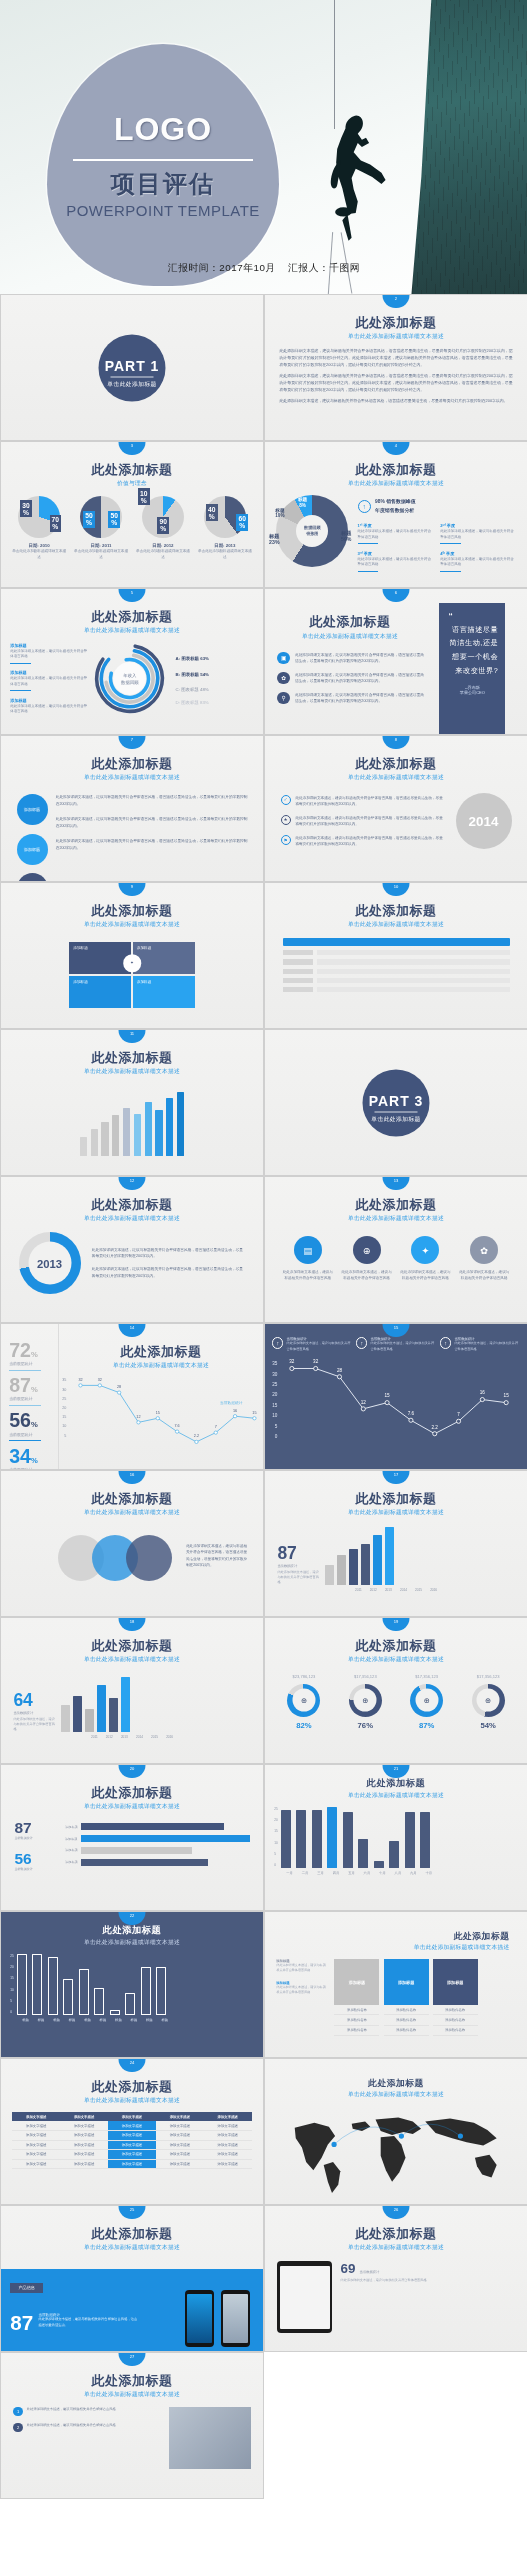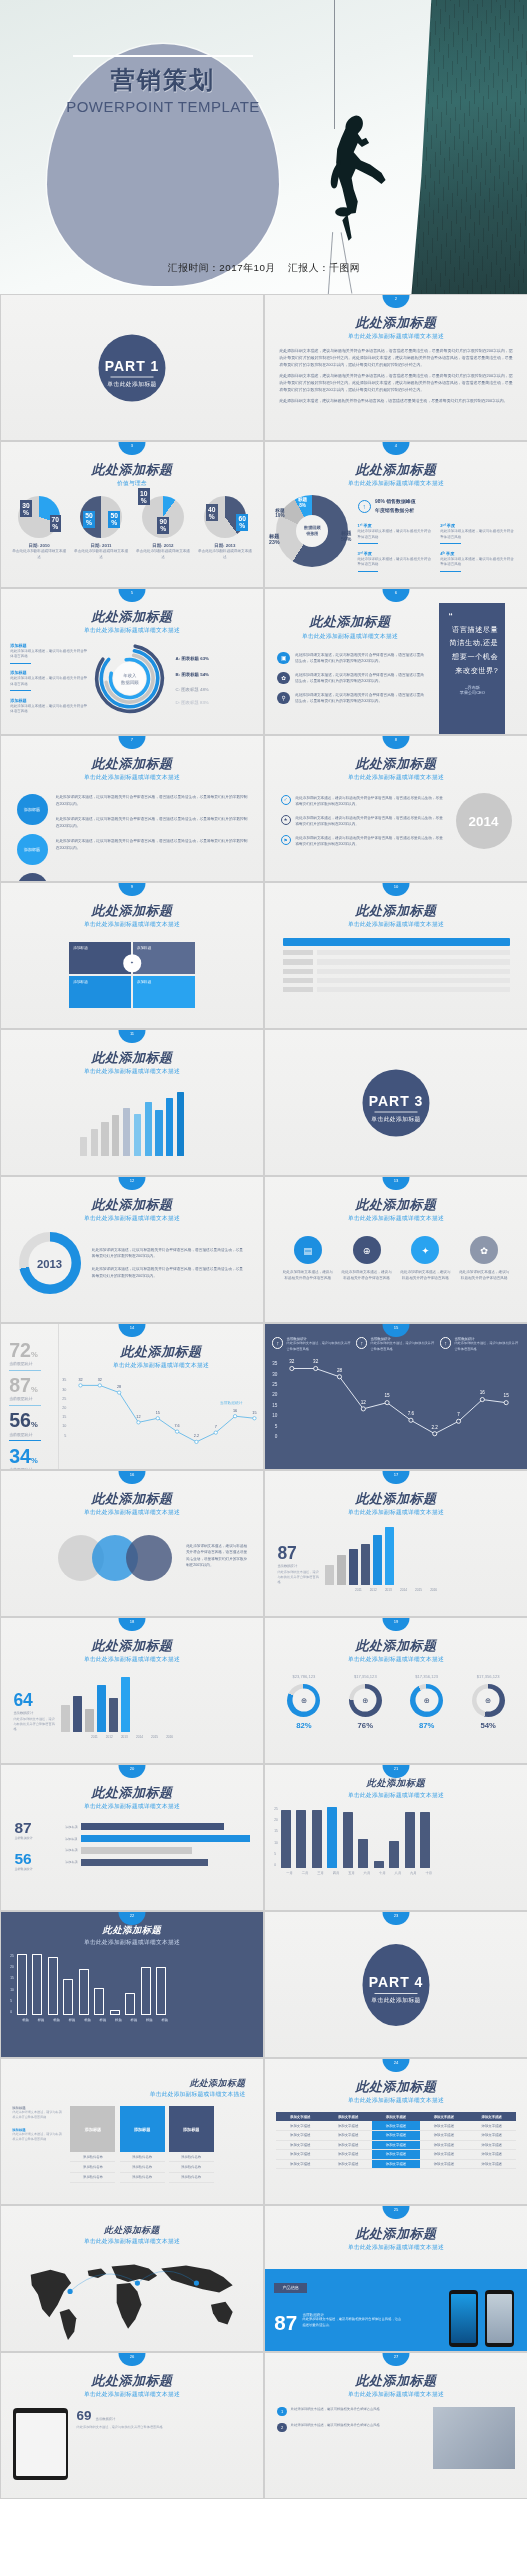--- a/index.html
+++ b/index.html
@@ -64,21 +64,21 @@
     position:relative;width:264px;height:147px;overflow:hidden;
     background:#f1f1f0;border:0.5px solid #cfcfcf;
     background-image:linear-gradient(#f3f3f2,#ededec);
   }
   .slide.dark{background:#4a5a7d;background-image:none;}
   .pgdot{
     position:absolute;left:50%;transform:translateX(-50%);top:-0.5px;
     width:27px;height:13.4px;background:#1d8fe0;border-radius:0 0 13.4px 13.4px;
     color:#fff;font-size:4.1px;text-align:center;line-height:8.8px;z-index:6;
   }
-  .s-title{font-size:13px;font-weight:bold;color:#3c4d70;text-align:center;letter-spacing:0.5px;font-style:italic;}
+  .s-title{font-size:13px;font-weight:bold;color:#3c4d70;text-align:center;letter-spacing:0.5px;}
   .s-title.lt{color:#ffffff;}
   .s-sub{font-size:5.7px;color:#2f9be4;text-align:center;margin-top:1.5px;letter-spacing:0.3px;}
   .s-sub.lt{color:#cfdcf2;}
   .head{padding-top:18.5px;}
   .body{padding:7.2px 14.4px 0;}
 
   
   .toc-wrap{position:relative;height:100%;padding-top:17.5px;}
   .toc-row{position:relative;height:20.6px;margin:0 0 5.2px 0;}
   .toc-bar{
@@ -174,22 +174,23 @@
       <g fill="#0d1f22">
         <path d="M96 10 C104 6 114 12 114 24 C114 34 108 40 104 44 L112 56 L120 52 L126 62 L112 70 L104 62 L96 80 L110 96 L128 104 L150 120 L158 134 L150 142 L132 128 L112 118 L100 112 L92 130 L96 152 L104 176 L100 198 L86 200 L80 176 L74 150 L66 126 L62 100 L64 74 L72 52 L80 34 C80 22 86 14 96 10 Z"></path>
         <path d="M70 96 C60 104 54 118 52 132 C50 144 54 152 60 150 C66 148 64 136 68 126 Z"></path>
         <ellipse cx="76" cy="196" rx="16" ry="9"></ellipse>
         <path d="M84 200 L92 246 L86 252 L74 212 Z"></path>
       </g>
     </svg>
   </div>
   <div class="cover-oval"></div>
   <div class="cover-inner">
+    <div class="cover-logo">LOGO</div>
     <div class="cover-rule"></div>
-    <div class="cover-cn">营销策划</div>
+    <div class="cover-cn">项目评估</div>
     <div class="cover-en">POWERPOINT TEMPLATE</div>
   </div>
   <div class="cover-meta">
     <span>汇报时间：2017年10月</span>
     <span>汇报人：千图网</span>
   </div>
 </section>
 
 <div class="grid">
 
@@ -904,28 +905,20 @@
       <span class="axis-lbl" style="width:9.8px;color:#dbe4f4;">标题</span>
       <span class="axis-lbl" style="width:9.8px;color:#dbe4f4;">标题</span>
       <span class="axis-lbl" style="width:9.8px;color:#dbe4f4;">标题</span>
       <span class="axis-lbl" style="width:9.8px;color:#dbe4f4;">标题</span>
       <span class="axis-lbl" style="width:9.8px;color:#dbe4f4;">标题</span>
       <span class="axis-lbl" style="width:9.8px;color:#dbe4f4;">标题</span>
       <span class="axis-lbl" style="width:9.8px;color:#dbe4f4;">标题</span>
     </div>
   </div>
 
-  <div class="slide">
-    <div class="pgdot">23</div>
-    <div class="part-circle oval">
-      <div class="part-n" style="padding-top:30px;">PART 4</div>
-      <div class="part-rule"></div>
-      <div class="part-cap">单击此处添加标题</div>
-    </div>
-  </div>
 
   <div class="slide">
     <div class="head">
       <div class="s-title" style="font-size:8.8px;text-align:right;padding-right:17.5px;">此处添加标题</div>
       <div class="s-sub" style="text-align:right;padding-right:17.5px;">单击此处添加副标题或详细文本描述</div>
     </div>
     <div style="display:flex;gap:6.2px;padding:7.2px 11.3px 0;">
       <div style="width:52px;">
         <div style="margin-bottom:8.2px;">
           <div style="font-size:3.3px;color:#8a93a6;font-weight:bold;">添加标题</div>

